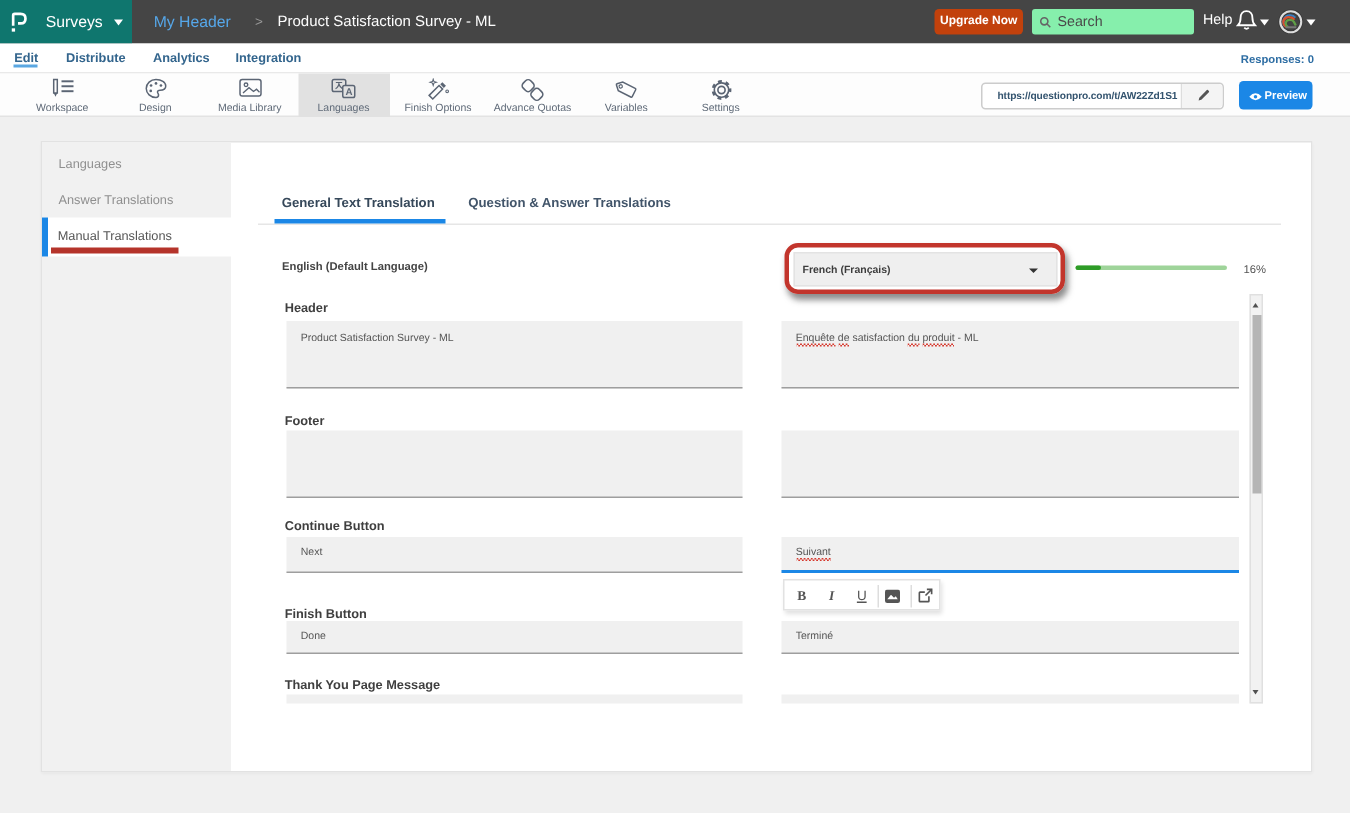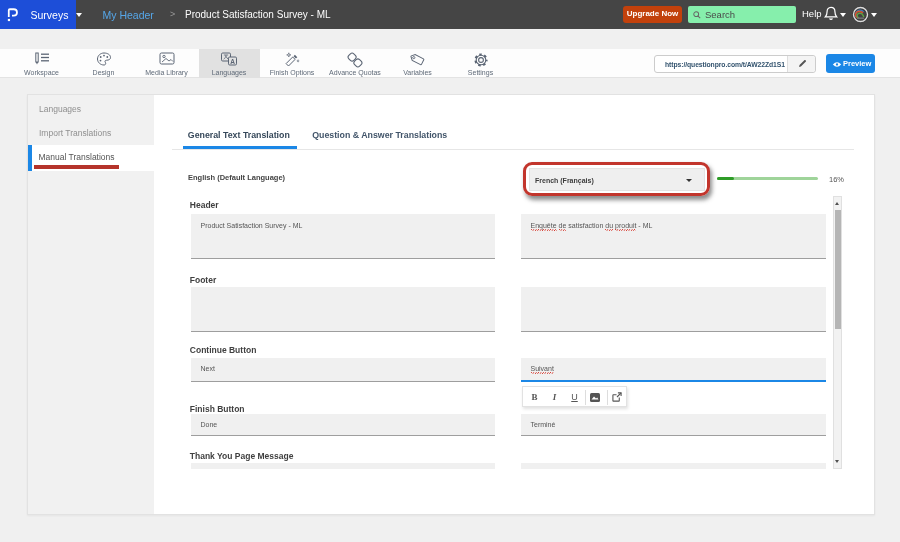--- a/index.html
+++ b/index.html
@@ -1,21 +1,21 @@
 <!DOCTYPE html>
 <html><head>
 <meta charset="utf-8">
 <style>
 * { margin:0; padding:0; box-sizing:border-box; }
 html,body { width:900px; height:542px; font-family:"Liberation Sans", sans-serif; overflow:hidden; }
 #app { position:relative; width:900px; height:542px; background:#f0f0f0; }
 
 
 #topbar { position:absolute; top:0; left:0; width:900px; height:29px; background:#454545; }
-#bluebox { position:absolute; top:0; left:0; width:76px; height:29px; background:#1d4ed8; }
+#bluebox { position:absolute; top:0; left:0; width:88px; height:29px; background:#0f766e; }
 #bluebox .slabel { position:absolute; left:30.5px; top:8.5px; color:#fff; font-size:10.5px; }
 #crumb-my { position:absolute; left:102.5px; top:8.5px; font-size:10.5px; color:#56a7e9; }
 #crumb-gt { position:absolute; left:170px; top:9px; font-size:9px; color:#9a9a9a; }
 #crumb-title { position:absolute; left:185px; top:8.5px; font-size:10px; color:#fdfdfd; }
 #upgrade { position:absolute; left:623px; top:6px; width:59px; height:16.5px; background:#c2410c; border-radius:3px; color:#fff; font-size:8px; font-weight:bold; text-align:center; line-height:16.5px; }
 #searchbox { position:absolute; left:688px; top:6px; width:108px; height:16.5px; background:#86efac; border-radius:2px; }
 #searchbox span { position:absolute; left:17px; top:3px; font-size:9.5px; color:#4a4a4a; }
 #help { position:absolute; left:802px; top:8px; font-size:9.5px; color:#fff;text-align:right; }
 .caret-dn { width:0; height:0; border-left:3.5px solid transparent; border-right:3.5px solid transparent; border-top:4px solid #fff; }
 
@@ -118,20 +118,28 @@
       <circle cx="9.5" cy="9.5" r="5.6" fill="#424242"></circle>
       <path d="M5.6 12.5 A 4.6 4.6 0 0 1 8.2 5.2" fill="none" stroke="#2e86d5" stroke-width="1.5"></path>
       <path d="M8.2 5.2 A 4.6 4.6 0 0 1 12.6 6.8" fill="none" stroke="#3a7ec0" stroke-width="1.3"></path>
       <path d="M6.8 12.9 A 3.3 3.3 0 0 1 9 6.6 A 3.3 3.3 0 0 1 11.8 8.2" fill="none" stroke="#d9502c" stroke-width="1.6"></path>
       <path d="M8 13.1 A 2 2 0 0 1 9.3 8.3 A 2.6 2.6 0 0 1 11.6 9.6 L 12.9 12" fill="none" stroke="#5f9e46" stroke-width="1.5"></path>
       <path d="M6 13.2 L13.2 13.2" stroke="#777" stroke-width="1.4"></path>
     </svg>
     <div class="caret-dn" style="position:absolute;left:871px;top:13px"></div>
   </div>
 
+  <div id="menubar">
+    <span class="mitem" style="left:9.5px">Edit</span>
+    <div style="position:absolute;left:9px;top:14px;width:16px;height:1.8px;background:#5aa7e2"></div>
+    <span class="mitem" style="left:44px">Distribute</span>
+    <span class="mitem" style="left:102px">Analytics</span>
+    <span class="mitem" style="left:157px">Integration</span>
+    <span id="responses">Responses: 0</span>
+  </div>
 
   <div id="toolbar">
     <div class="titem" style="left:14px;width:55px">
       <svg width="16" height="14" viewBox="0 0 16 14">
         <rect x="1.8" y="1" width="2.4" height="9" fill="none" stroke="#5b6574" stroke-width="1"></rect>
         <path d="M1.8 10 L3 12.5 L4.2 10 Z" fill="#5b6574"></path>
         <line x1="7" y1="2.2" x2="15" y2="2.2" stroke="#5b6574" stroke-width="1.3"></line>
         <line x1="7" y1="5.5" x2="15" y2="5.5" stroke="#5b6574" stroke-width="1.3"></line>
         <line x1="7" y1="8.8" x2="15" y2="8.8" stroke="#5b6574" stroke-width="1.3"></line>
       </svg>
@@ -212,21 +220,21 @@
         <circle cx="6" cy="4" r="1.4" fill="#1b87e6"></circle>
       </svg>
       <span>Preview</span>
     </div>
   </div>
 
   <div id="content">
     <div id="card">
       <div id="sidebar">
         <div class="sitem">Languages</div>
-        <div class="sitem">Import Translations</div>
+        <div class="sitem">Answer Translations</div>
         <div class="sitem" id="sitem3">Manual Translations</div>
         <div id="redbar"></div>
       </div>
 
       <div id="tabline"></div>
       <span class="tab" style="left:159.8px">General Text Translation</span>
       <span class="tab" style="left:284.2px;color:#42556a">Question &amp; Answer Translations</span>
       <div id="tab1underline"></div>
 
       <span id="eng">English (Default Language)</span>

